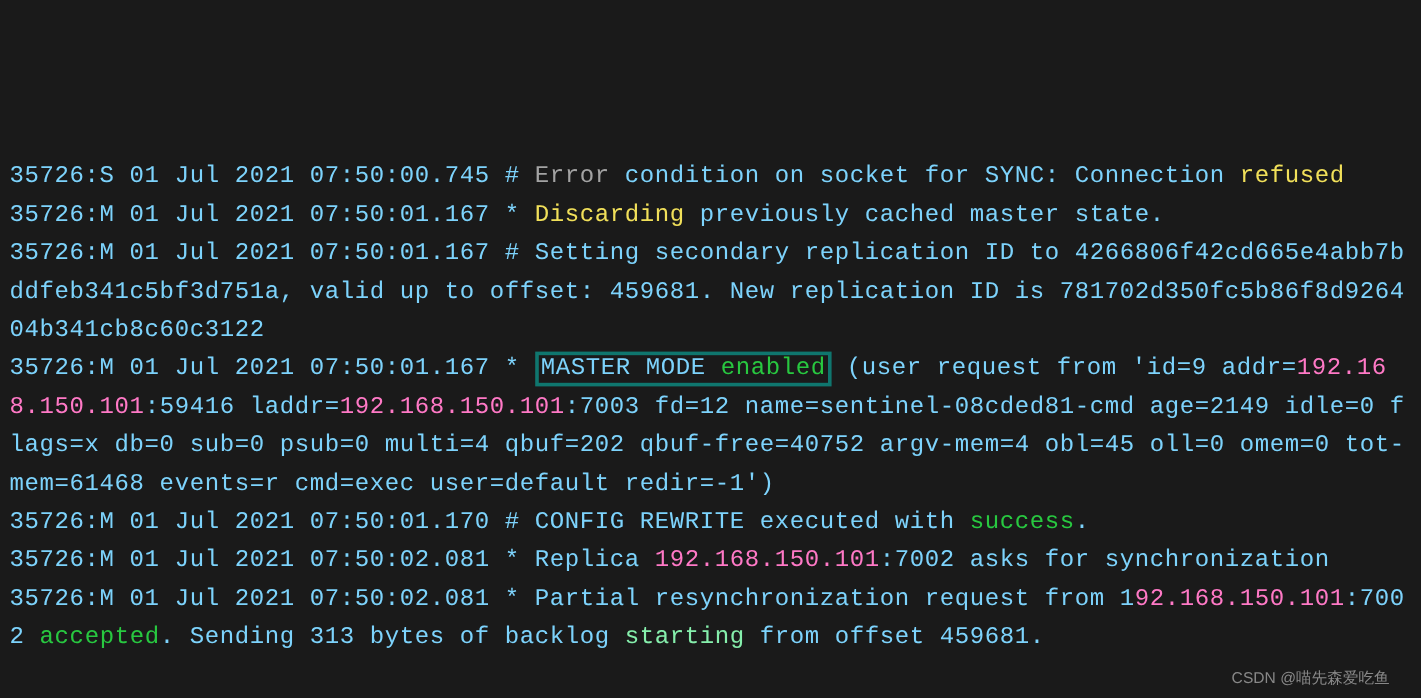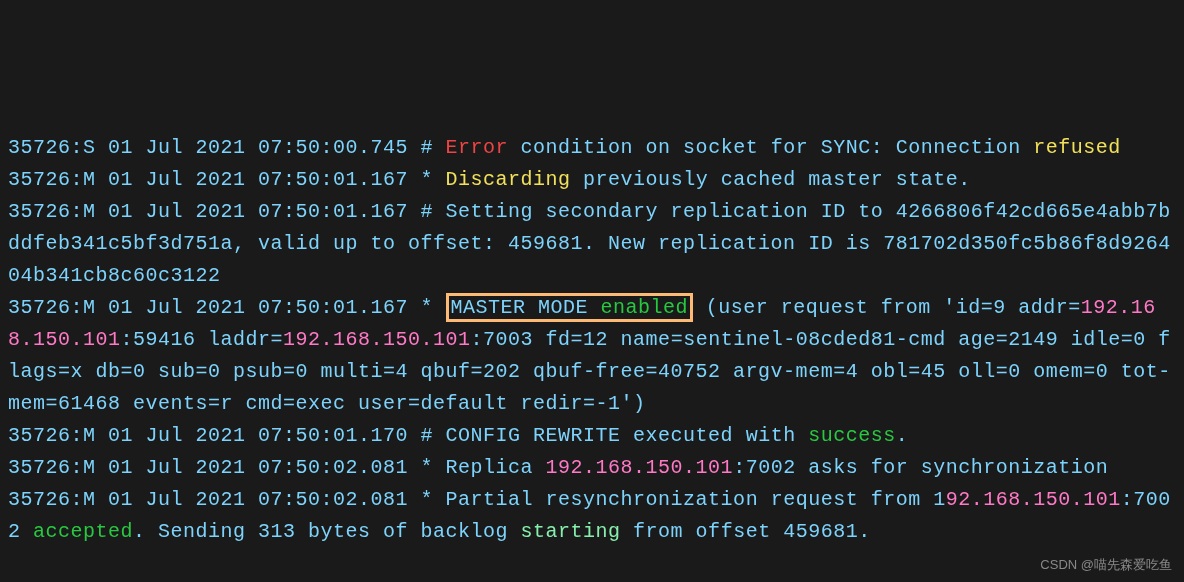--- a/index.html
+++ b/index.html
@@ -16,35 +16,35 @@
     position: relative;
     word-break: break-all;
     white-space: pre-wrap;
     letter-spacing: 0.5px;
   }
   .terminal {
     width: 100%;
     height: 100%;
   }
   .log-line { display: block; }
-  .c-red    { color: #ef4444; }
+  .c-red    { color: #a3a3a3; }
   .c-yellow { color: #f1e05a; margin-top: 13px; }
   .c-green  { color: #28c840; }
   .c-magenta{ color: #ff79c6; }
   .c-cyan   { color: #86efac; }
   .c-white  { color: #7dd3fc; }
   .highlight-box {
-    border: 3px solid #fdba74;
+    border: 3px solid #0f766e;
     padding: 0 2px;
     display: inline;
   }
   .watermark {
     position: absolute;
     bottom: 6px;
-    right: 12px;
+    right: 26px;
     font-size: 13px;
     color: #888;
     font-family: sans-serif;
     letter-spacing: 0;
   }
 </style>
 </head>
 <body>
 
 

